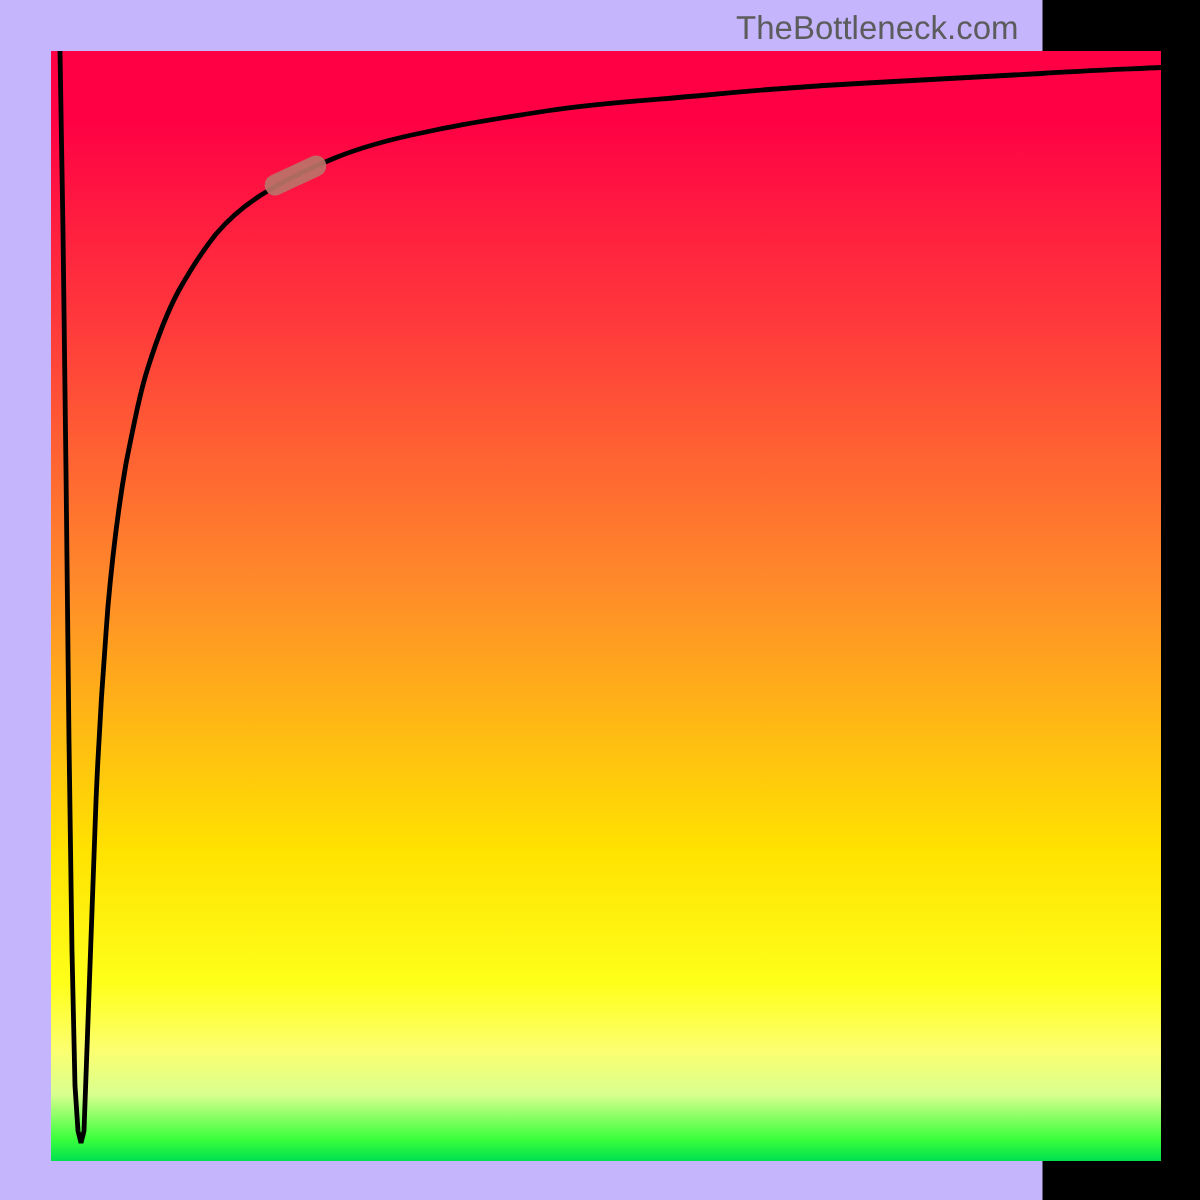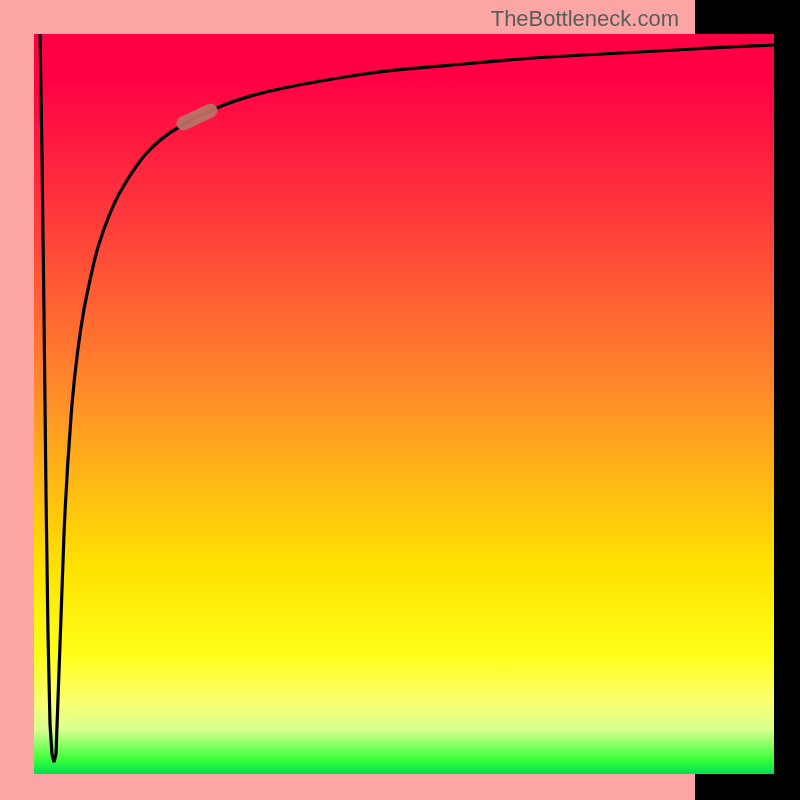--- a/index.html
+++ b/index.html
@@ -7,21 +7,21 @@
     padding: 0;
     width: 800px;
     height: 800px;
     background: #000;
     overflow: hidden;
   }
   .frame {
     position: relative;
     width: 695px;
     height: 800px;
-    background: #fca5a5;
+    background: #c4b5fd;
   }
   .plot-area {
     position: absolute;
     left: 34px;
     top: 34px;
     width: 740px;
     height: 740px;
     overflow: hidden;
   }
   .gradient-bg {

